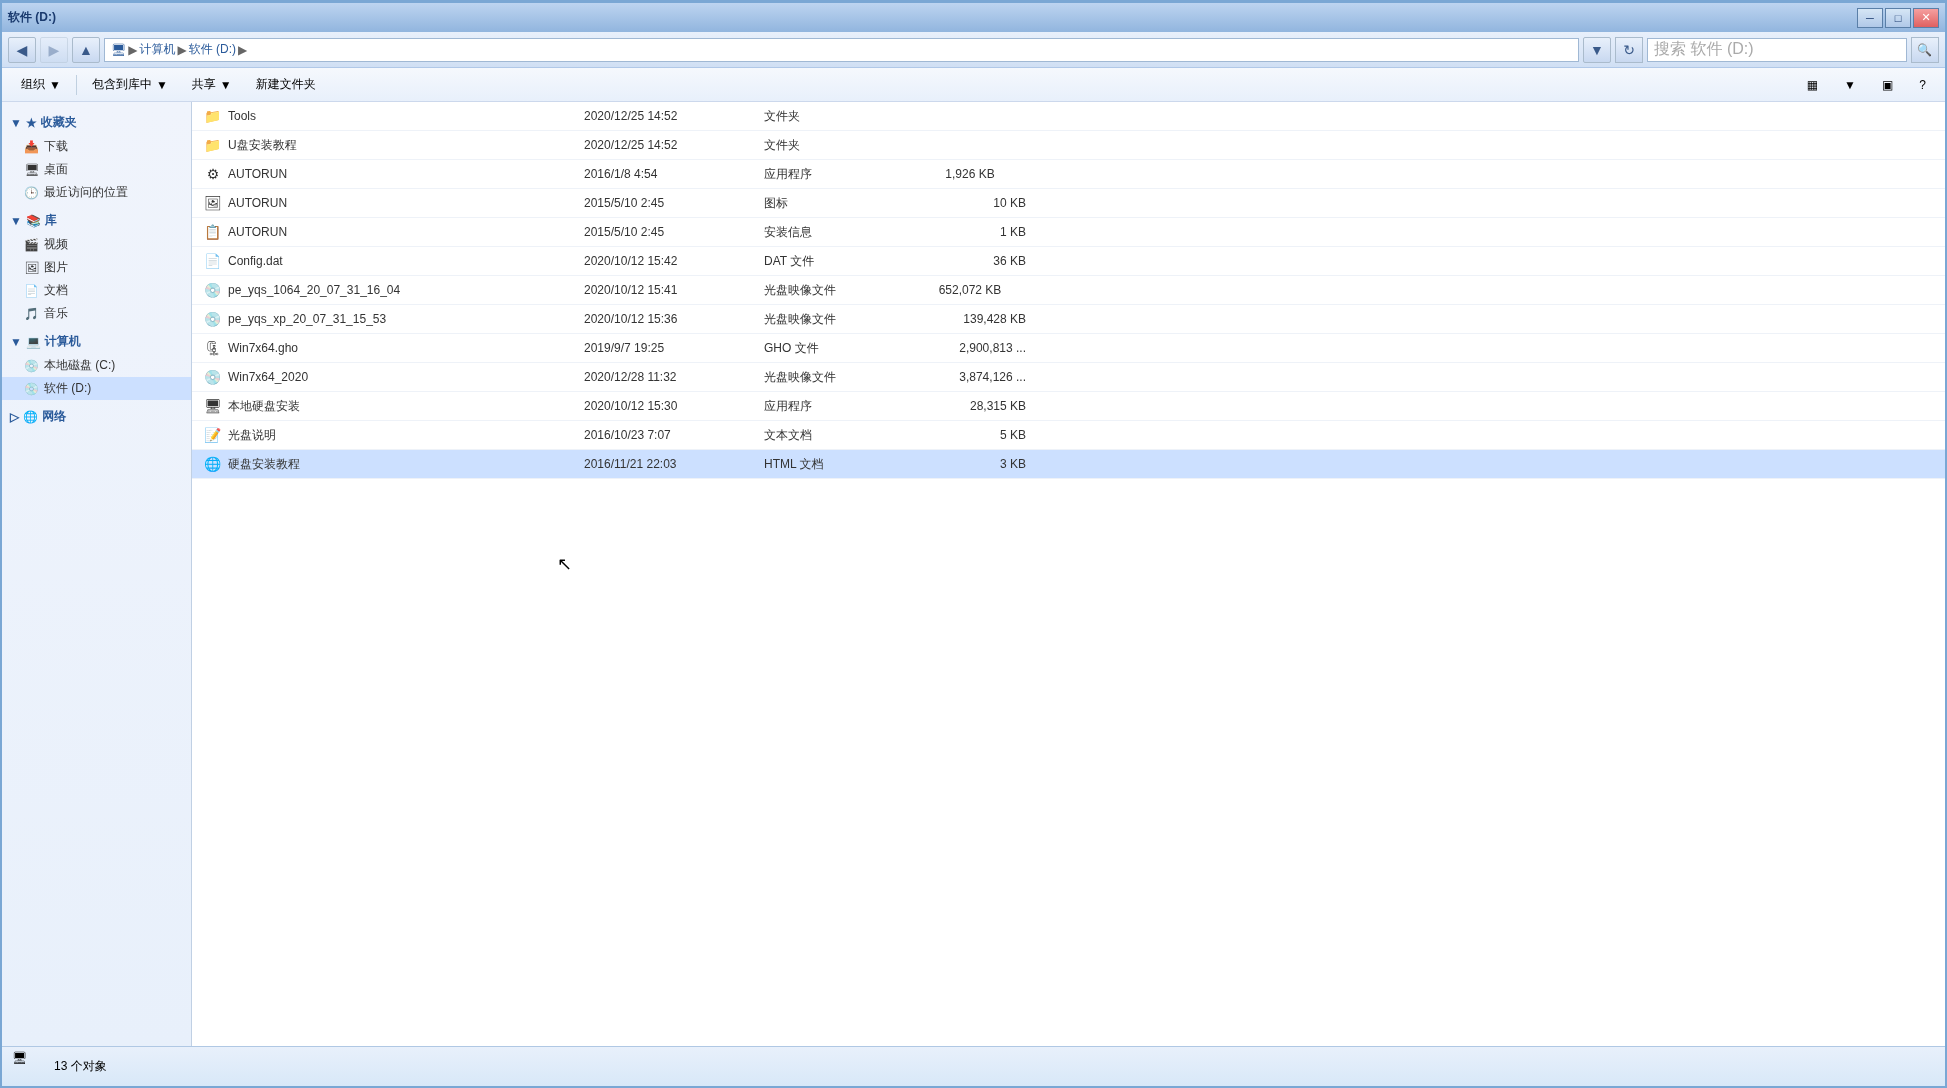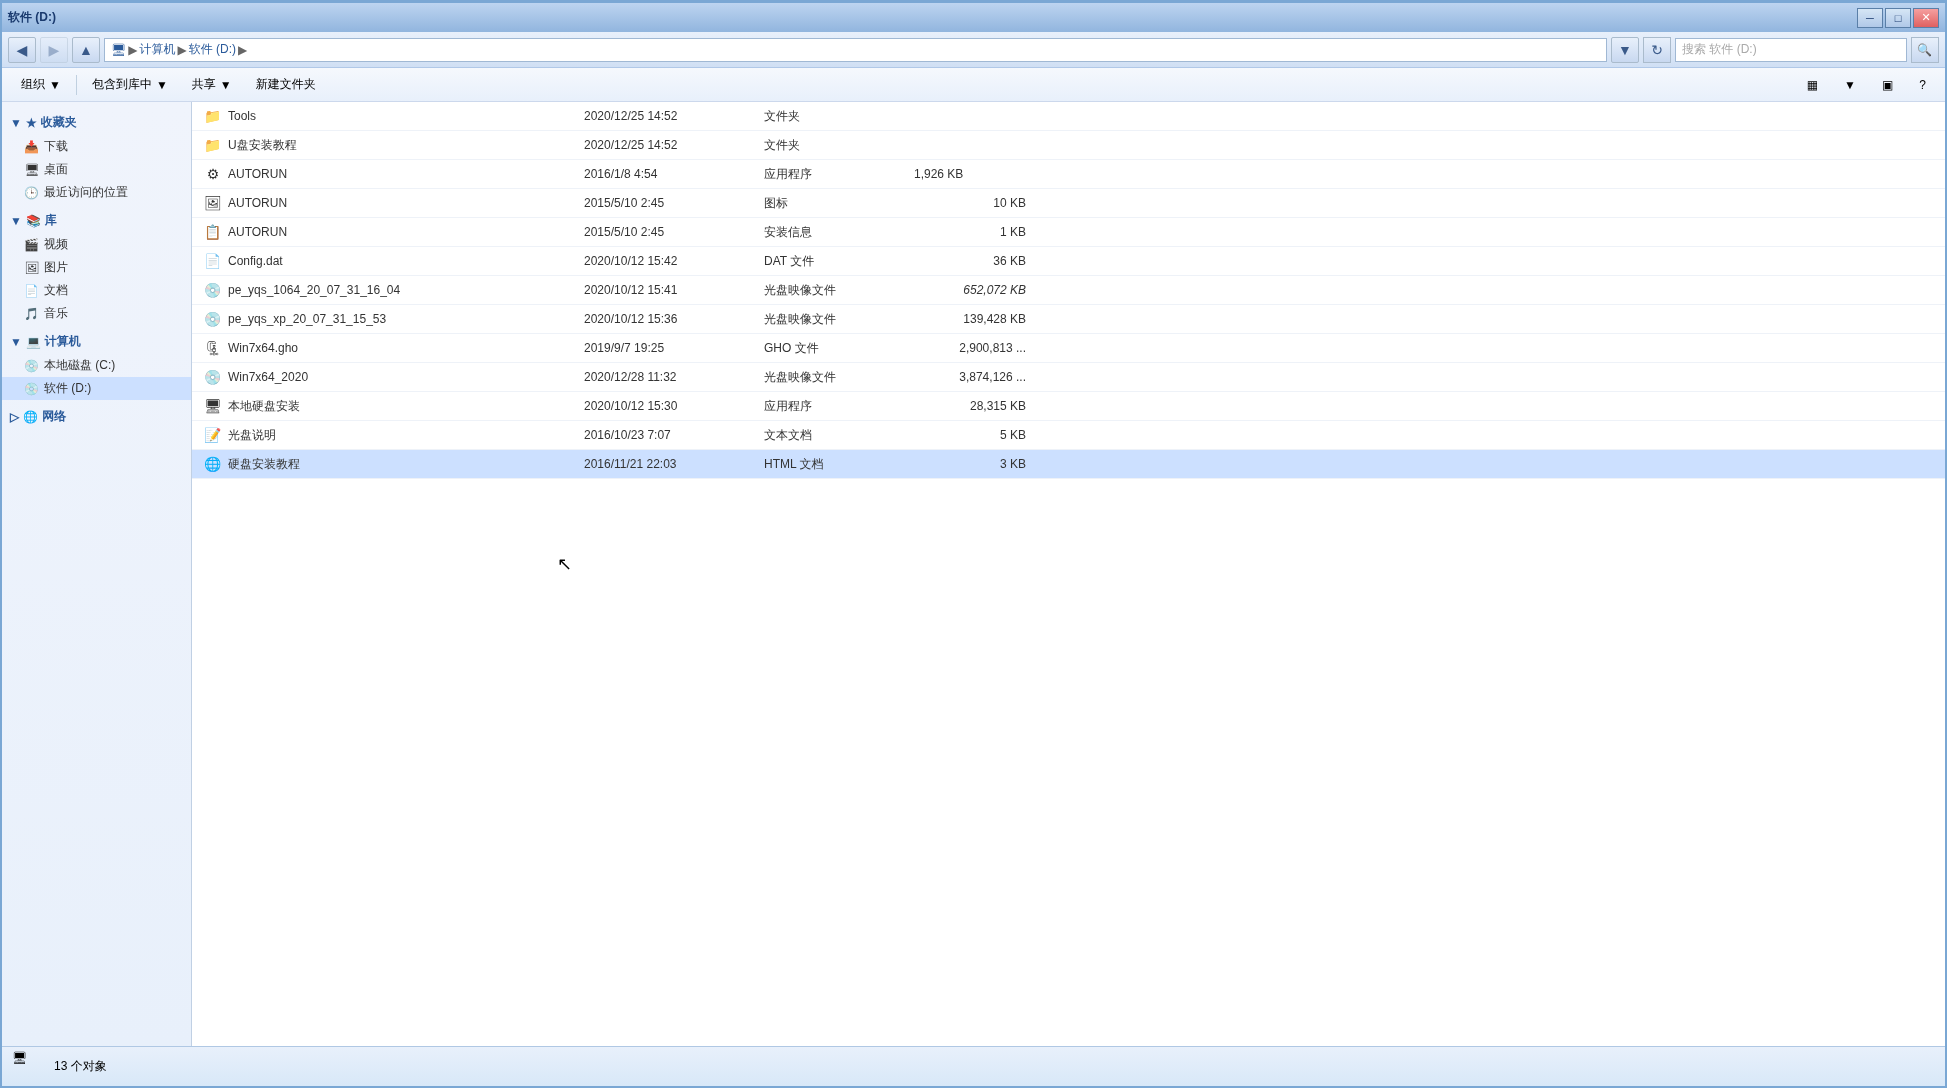--- a/index.html
+++ b/index.html
@@ -88,28 +88,28 @@
       border: 1px solid #aabbcc;
       background: linear-gradient(to bottom, #e8f0fb, #c8d8f0);
       cursor: pointer;
       display: flex;
       align-items: center;
       justify-content: center;
       font-size: 14px;
       color: #3a5a8a;
     }
     .search-box {
-      width: 232px;
+      width: 260px;
       height: 24px;
       border: 1px solid #a0b8d4;
       background: #fff;
       display: flex;
       align-items: center;
       padding: 0 6px;
-      font-size: 12px;
+      font-size: 16px;
       color: #888;
     }
     .search-icon-btn {
       width: 28px;
       height: 26px;
       border: 1px solid #aabbcc;
       background: linear-gradient(to bottom, #e8f0fb, #c8d8f0);
       cursor: pointer;
       display: flex;
       align-items: center;
@@ -409,21 +409,21 @@
       <div class="file-cell">文件夹</div>
       <div class="file-cell" style="text-align:right;"></div>
     </div>
           <div class="file-row">
       <div class="file-cell file-name-cell">
         <div class="file-icon">⚙</div>
         <span>AUTORUN</span>
       </div>
       <div class="file-cell">2016/1/8 4:54</div>
       <div class="file-cell">应用程序</div>
-      <div class="file-cell" style="text-align:left;">1,926 KB</div>
+      <div class="file-cell" style="text-align:center;">1,926 KB</div>
     </div>
           <div class="file-row">
       <div class="file-cell file-name-cell">
         <div class="file-icon">🖼</div>
         <span>AUTORUN</span>
       </div>
       <div class="file-cell">2015/5/10 2:45</div>
       <div class="file-cell">图标</div>
       <div class="file-cell" style="text-align:right;">10 KB</div>
     </div>
@@ -445,21 +445,21 @@
       <div class="file-cell">DAT 文件</div>
       <div class="file-cell" style="text-align:right;">36 KB</div>
     </div>
           <div class="file-row">
       <div class="file-cell file-name-cell">
         <div class="file-icon">💿</div>
         <span>pe_yqs_1064_20_07_31_16_04</span>
       </div>
       <div class="file-cell">2020/10/12 15:41</div>
       <div class="file-cell">光盘映像文件</div>
-      <div class="file-cell" style="text-align:right;font-style:italic;">652,072 KB</div>
+      <div class="file-cell" style="text-align:center;">652,072 KB</div>
     </div>
           <div class="file-row">
       <div class="file-cell file-name-cell">
         <div class="file-icon">💿</div>
         <span>pe_yqs_xp_20_07_31_15_53</span>
       </div>
       <div class="file-cell">2020/10/12 15:36</div>
       <div class="file-cell">光盘映像文件</div>
       <div class="file-cell" style="text-align:right;">139,428 KB</div>
     </div>

